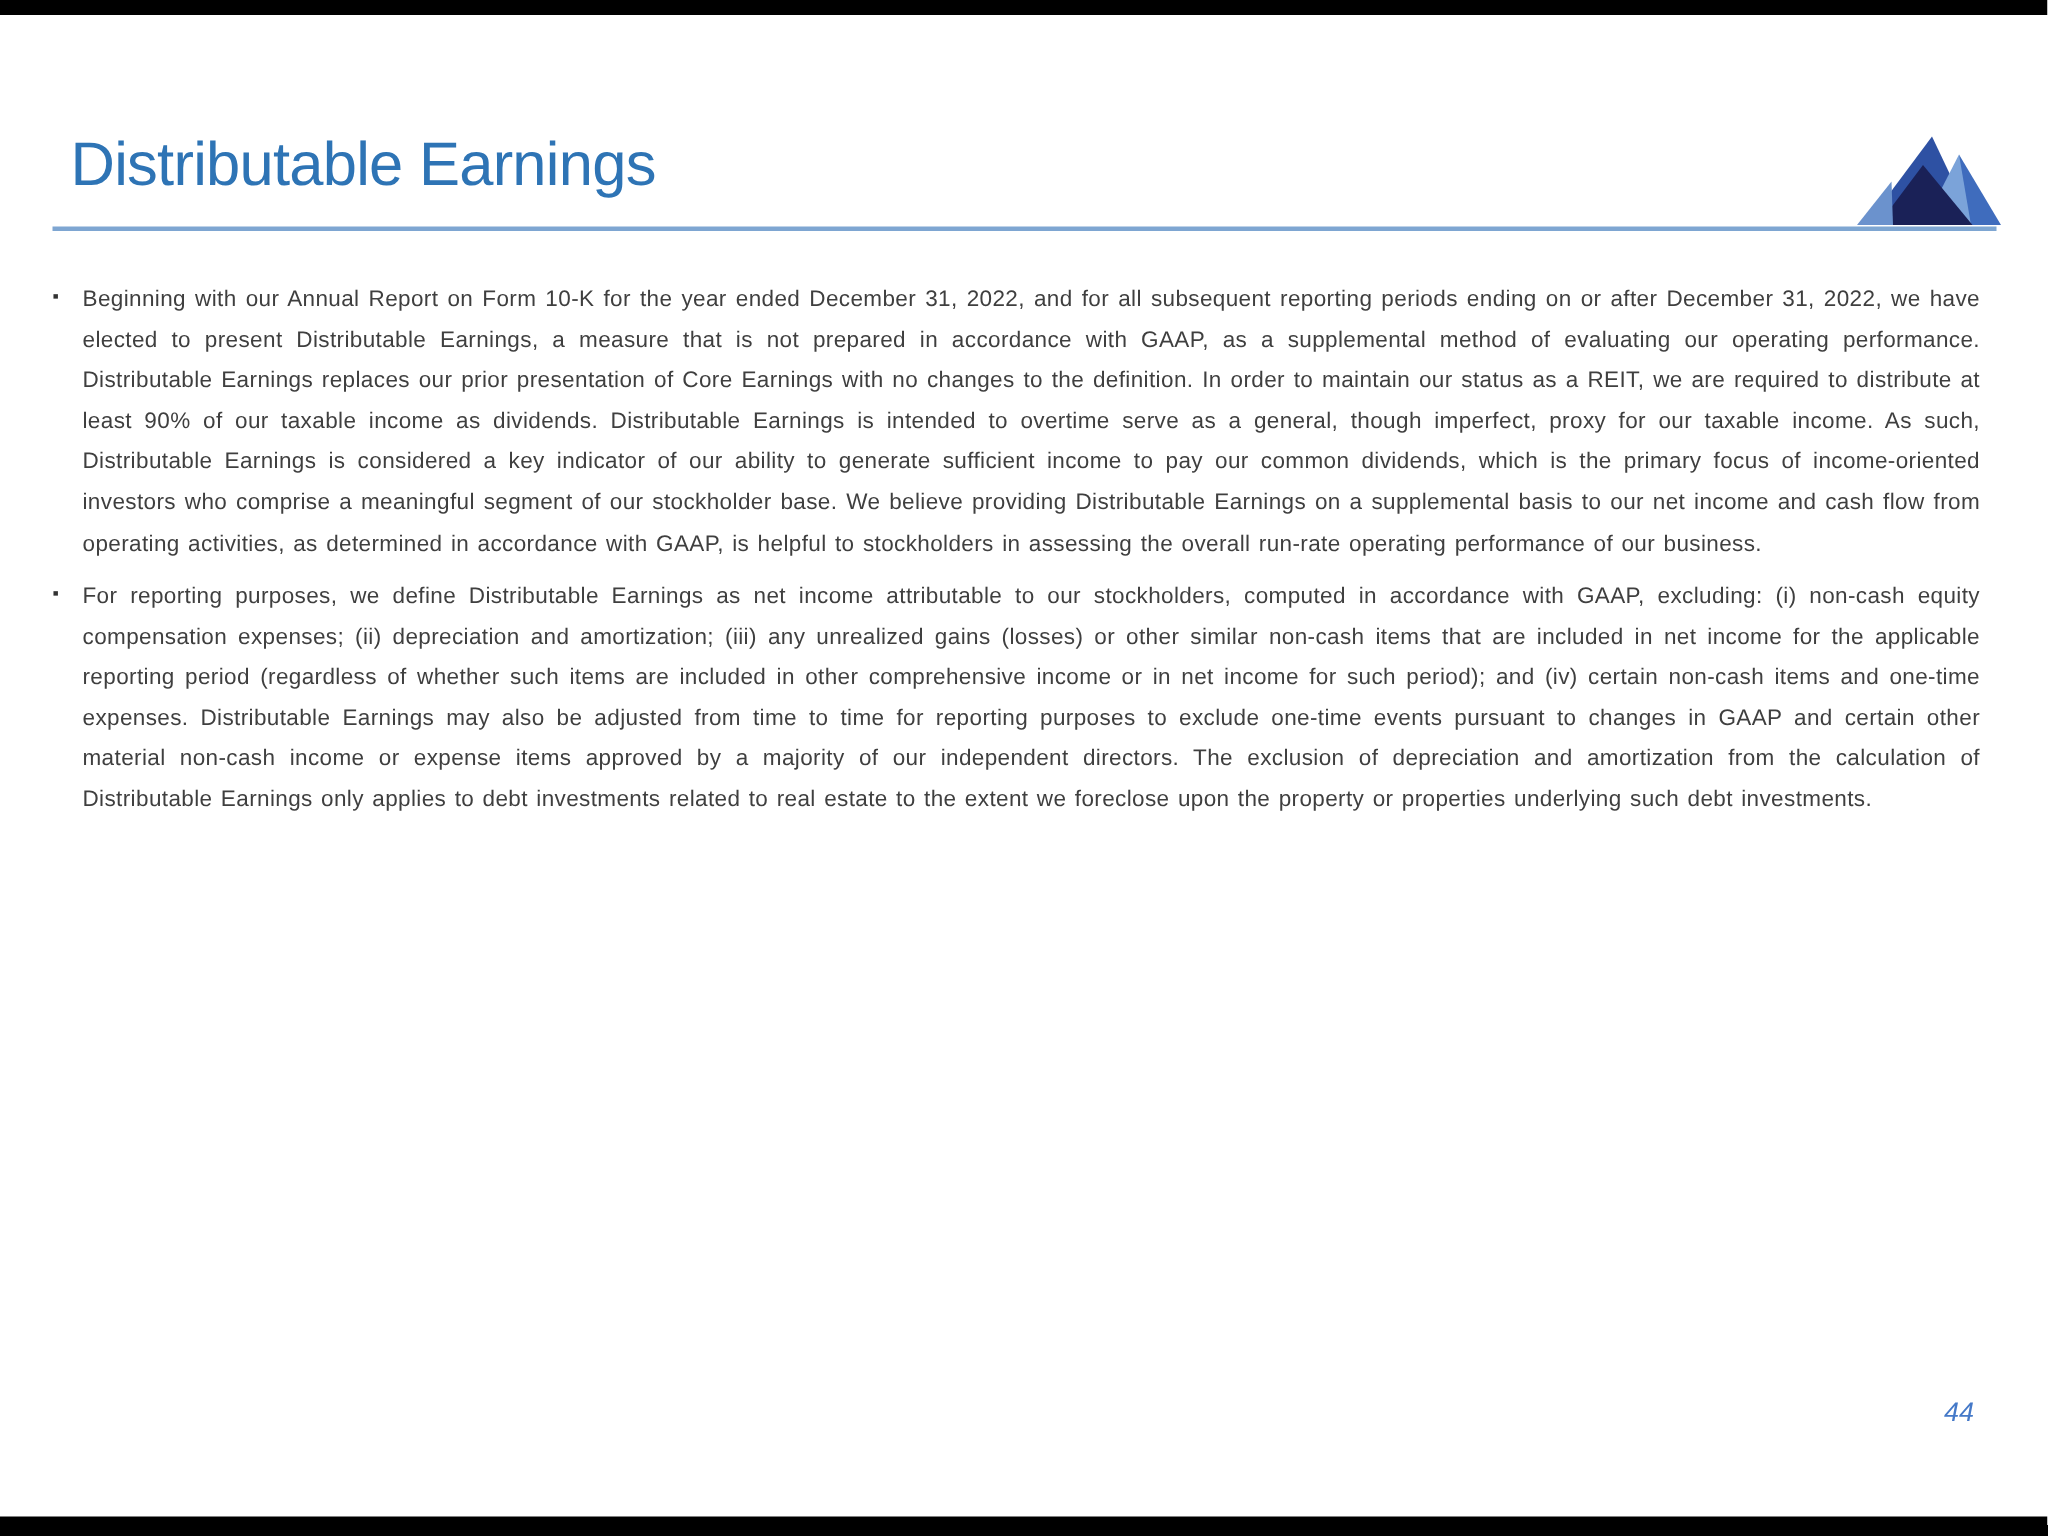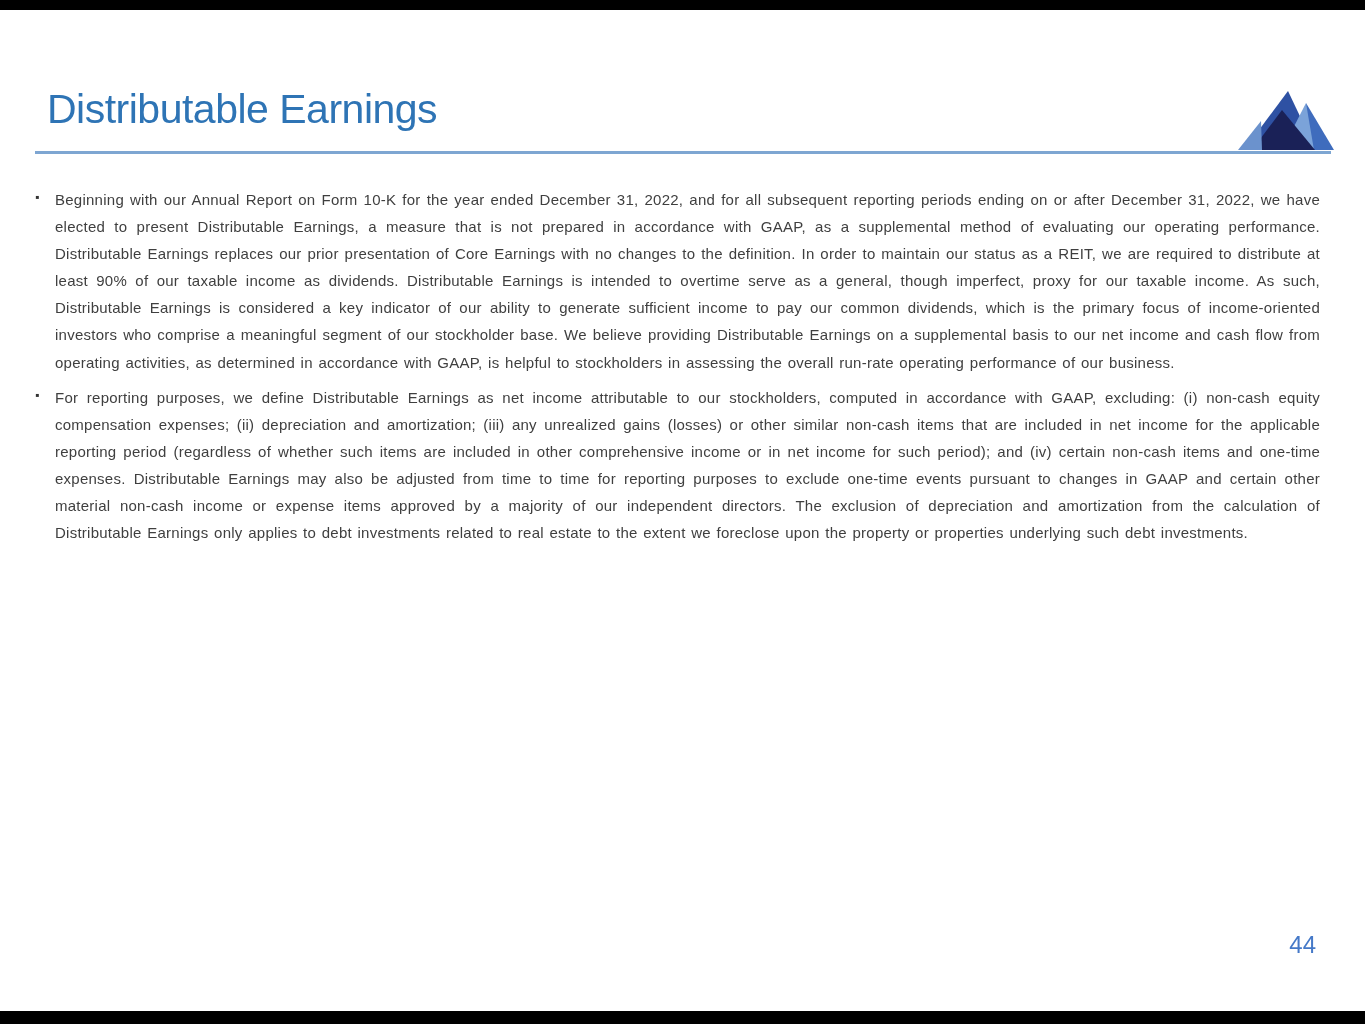--- a/index.html
+++ b/index.html
@@ -77,21 +77,22 @@
     letter-spacing: 0.25px;
     word-spacing: 1.2px;
     text-align: justify;
     color: #3F3F3F;
   }
 
   .page-number {
     position: absolute;
     top: 931px;
     right: 49px;
-    font-size: 24px;
+    font-size: 18px;
+    font-style: italic;
     color: #4579C8;
   }
 </style>
 </head>
 <body>
 
 <div class="slide">
 
   <div class="letterbox top"></div>
 

